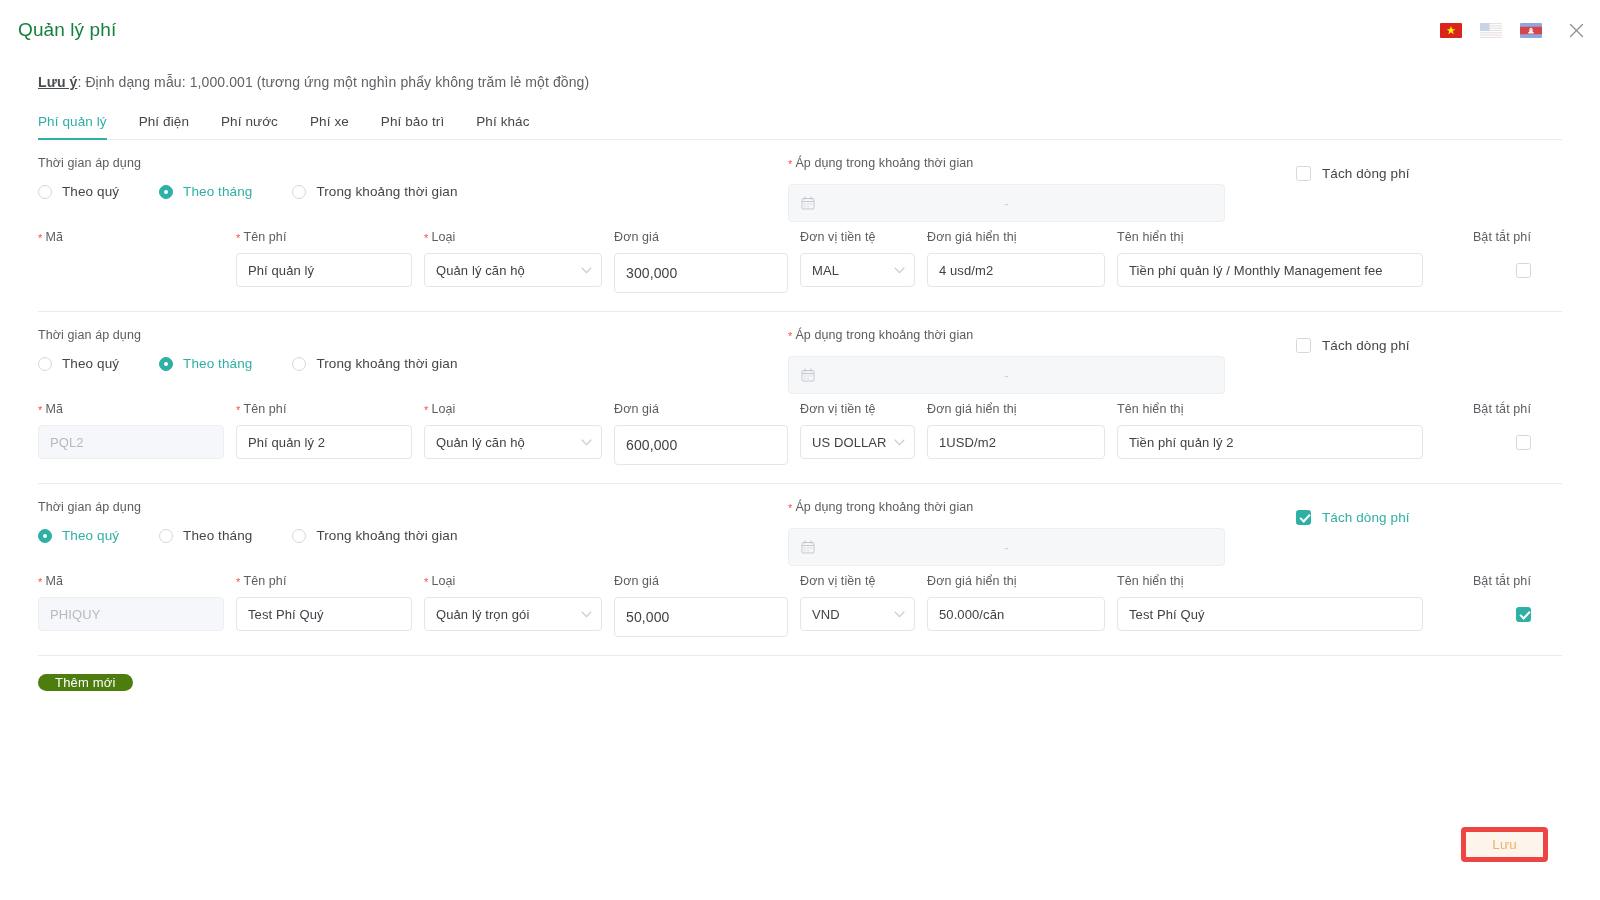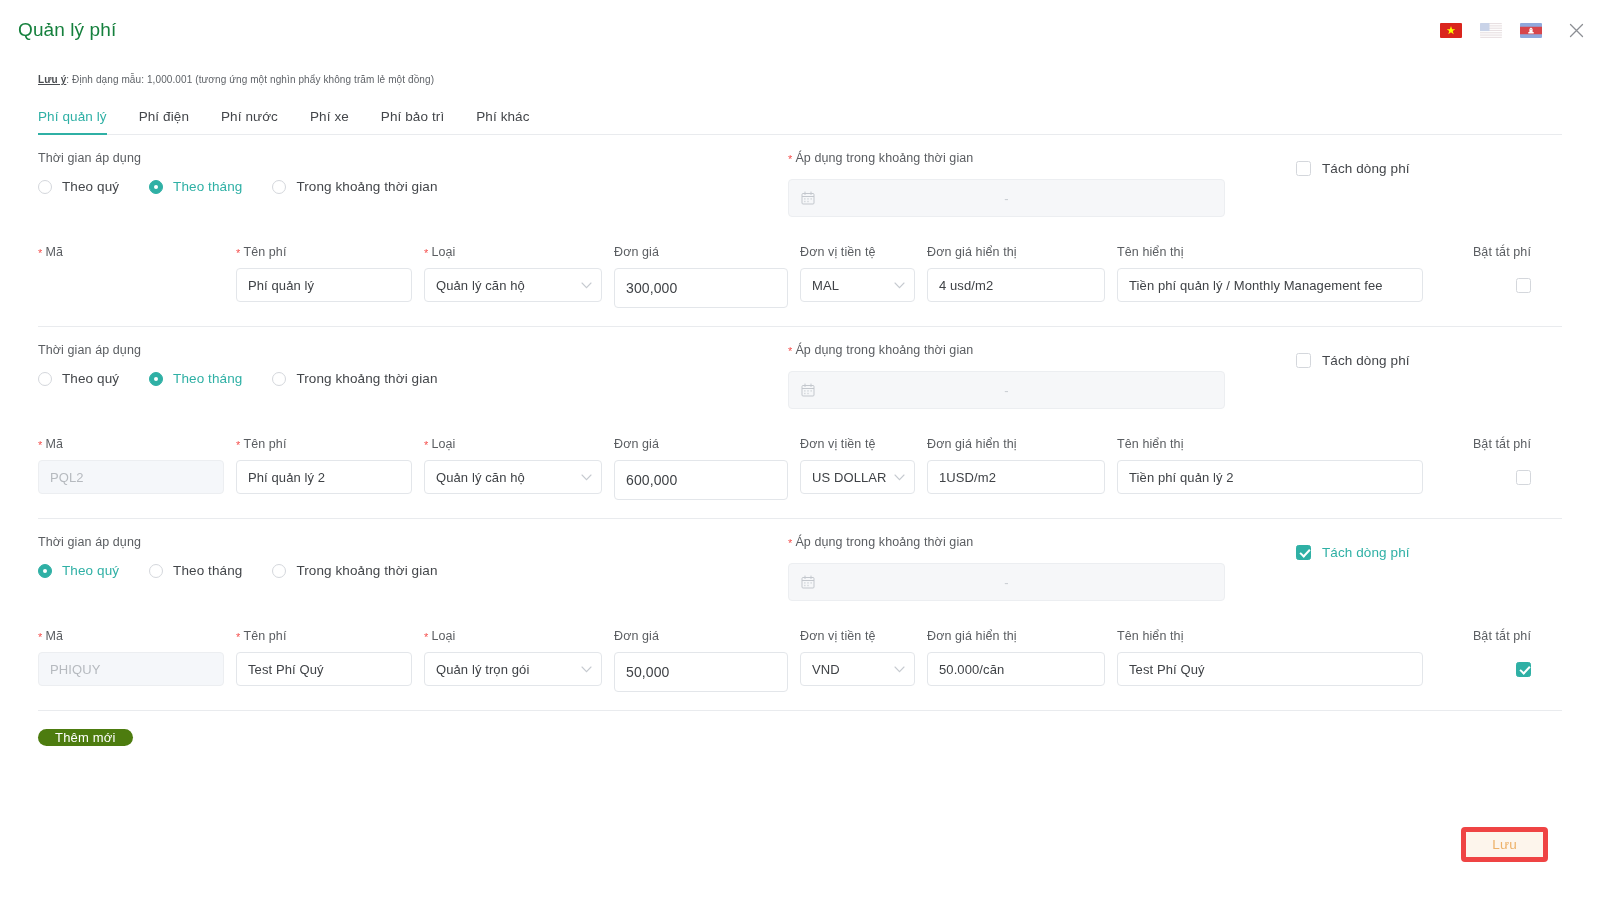--- a/index.html
+++ b/index.html
@@ -40,21 +40,21 @@
   .close-x {
     width: 20px; height: 20px; cursor: pointer;
     display: flex; align-items: center; justify-content: center;
     color: #8c8f94; margin-left: 6px;
   }
   .close-x svg { display:block; }
 
   
   .note {
     padding: 0 4px 0 38px;
-    font-size: 10px;
+    font-size: 14px;
     color: #5f6368;
     margin-top: 14px;
     letter-spacing: .1px;
   }
   .note u { text-decoration: underline; font-weight: 700; color:#4a4d51; }
 
   
   .tabs {
     margin: 16px 38px 0 38px;
     border-bottom: 1px solid #e9ebee;
@@ -98,21 +98,21 @@
 
   .field-label {
     font-size: 12.5px;
     color: #5a5d61;
     margin-bottom: 14px;
     letter-spacing: .1px;
     line-height: 14px;
   }
   .req-star { color: #f5504e; font-size: 11px; margin-right: 3px; position: relative; top: 1px; }
 
-  .radio-group { display: flex; align-items: center; gap: 0; }
+  .radio-group { display: flex; align-items: center; gap: 10px; }
   .radio-item { display: flex; align-items: center; cursor: pointer; margin-right: 30px; }
   .radio-dot {
     width: 14px; height: 14px; border-radius: 50%;
     border: 1px solid #d4d7dc; background: #fff;
     flex: 0 0 14px; position: relative;
   }
   .radio-item.checked .radio-dot {
     background: #2fb0a5; border-color: #2fb0a5;
   }
   .radio-item.checked .radio-dot::after {
@@ -161,21 +161,21 @@
     border: solid #fff; border-width: 0 2px 2px 0;
     transform: rotate(43deg);
   }
   .split-label { font-size: 13.5px; color: #43464a; margin-left: 11px; letter-spacing:.1px; }
   .split-check.checked .split-label { color: #2fb0a5; }
 
   
   .fields-row {
     display: flex;
     align-items: flex-start;
-    margin-top: 28px;
+    margin-top: 8px;
   }
   .fcol { padding-right: 12px; }
   .fcol.c-ma     { width: 198px; }
   .fcol.c-ten    { width: 188px; }
   .fcol.c-loai   { width: 190px; }
   .fcol.c-gia    { width: 186px; }
   .fcol.c-dv     { width: 127px; }
   .fcol.c-giahi  { width: 190px; }
   .fcol.c-tenhi  { width: 318px; }
   .fcol.c-bat    { width: 96px; padding-right: 0; text-align: right; }

